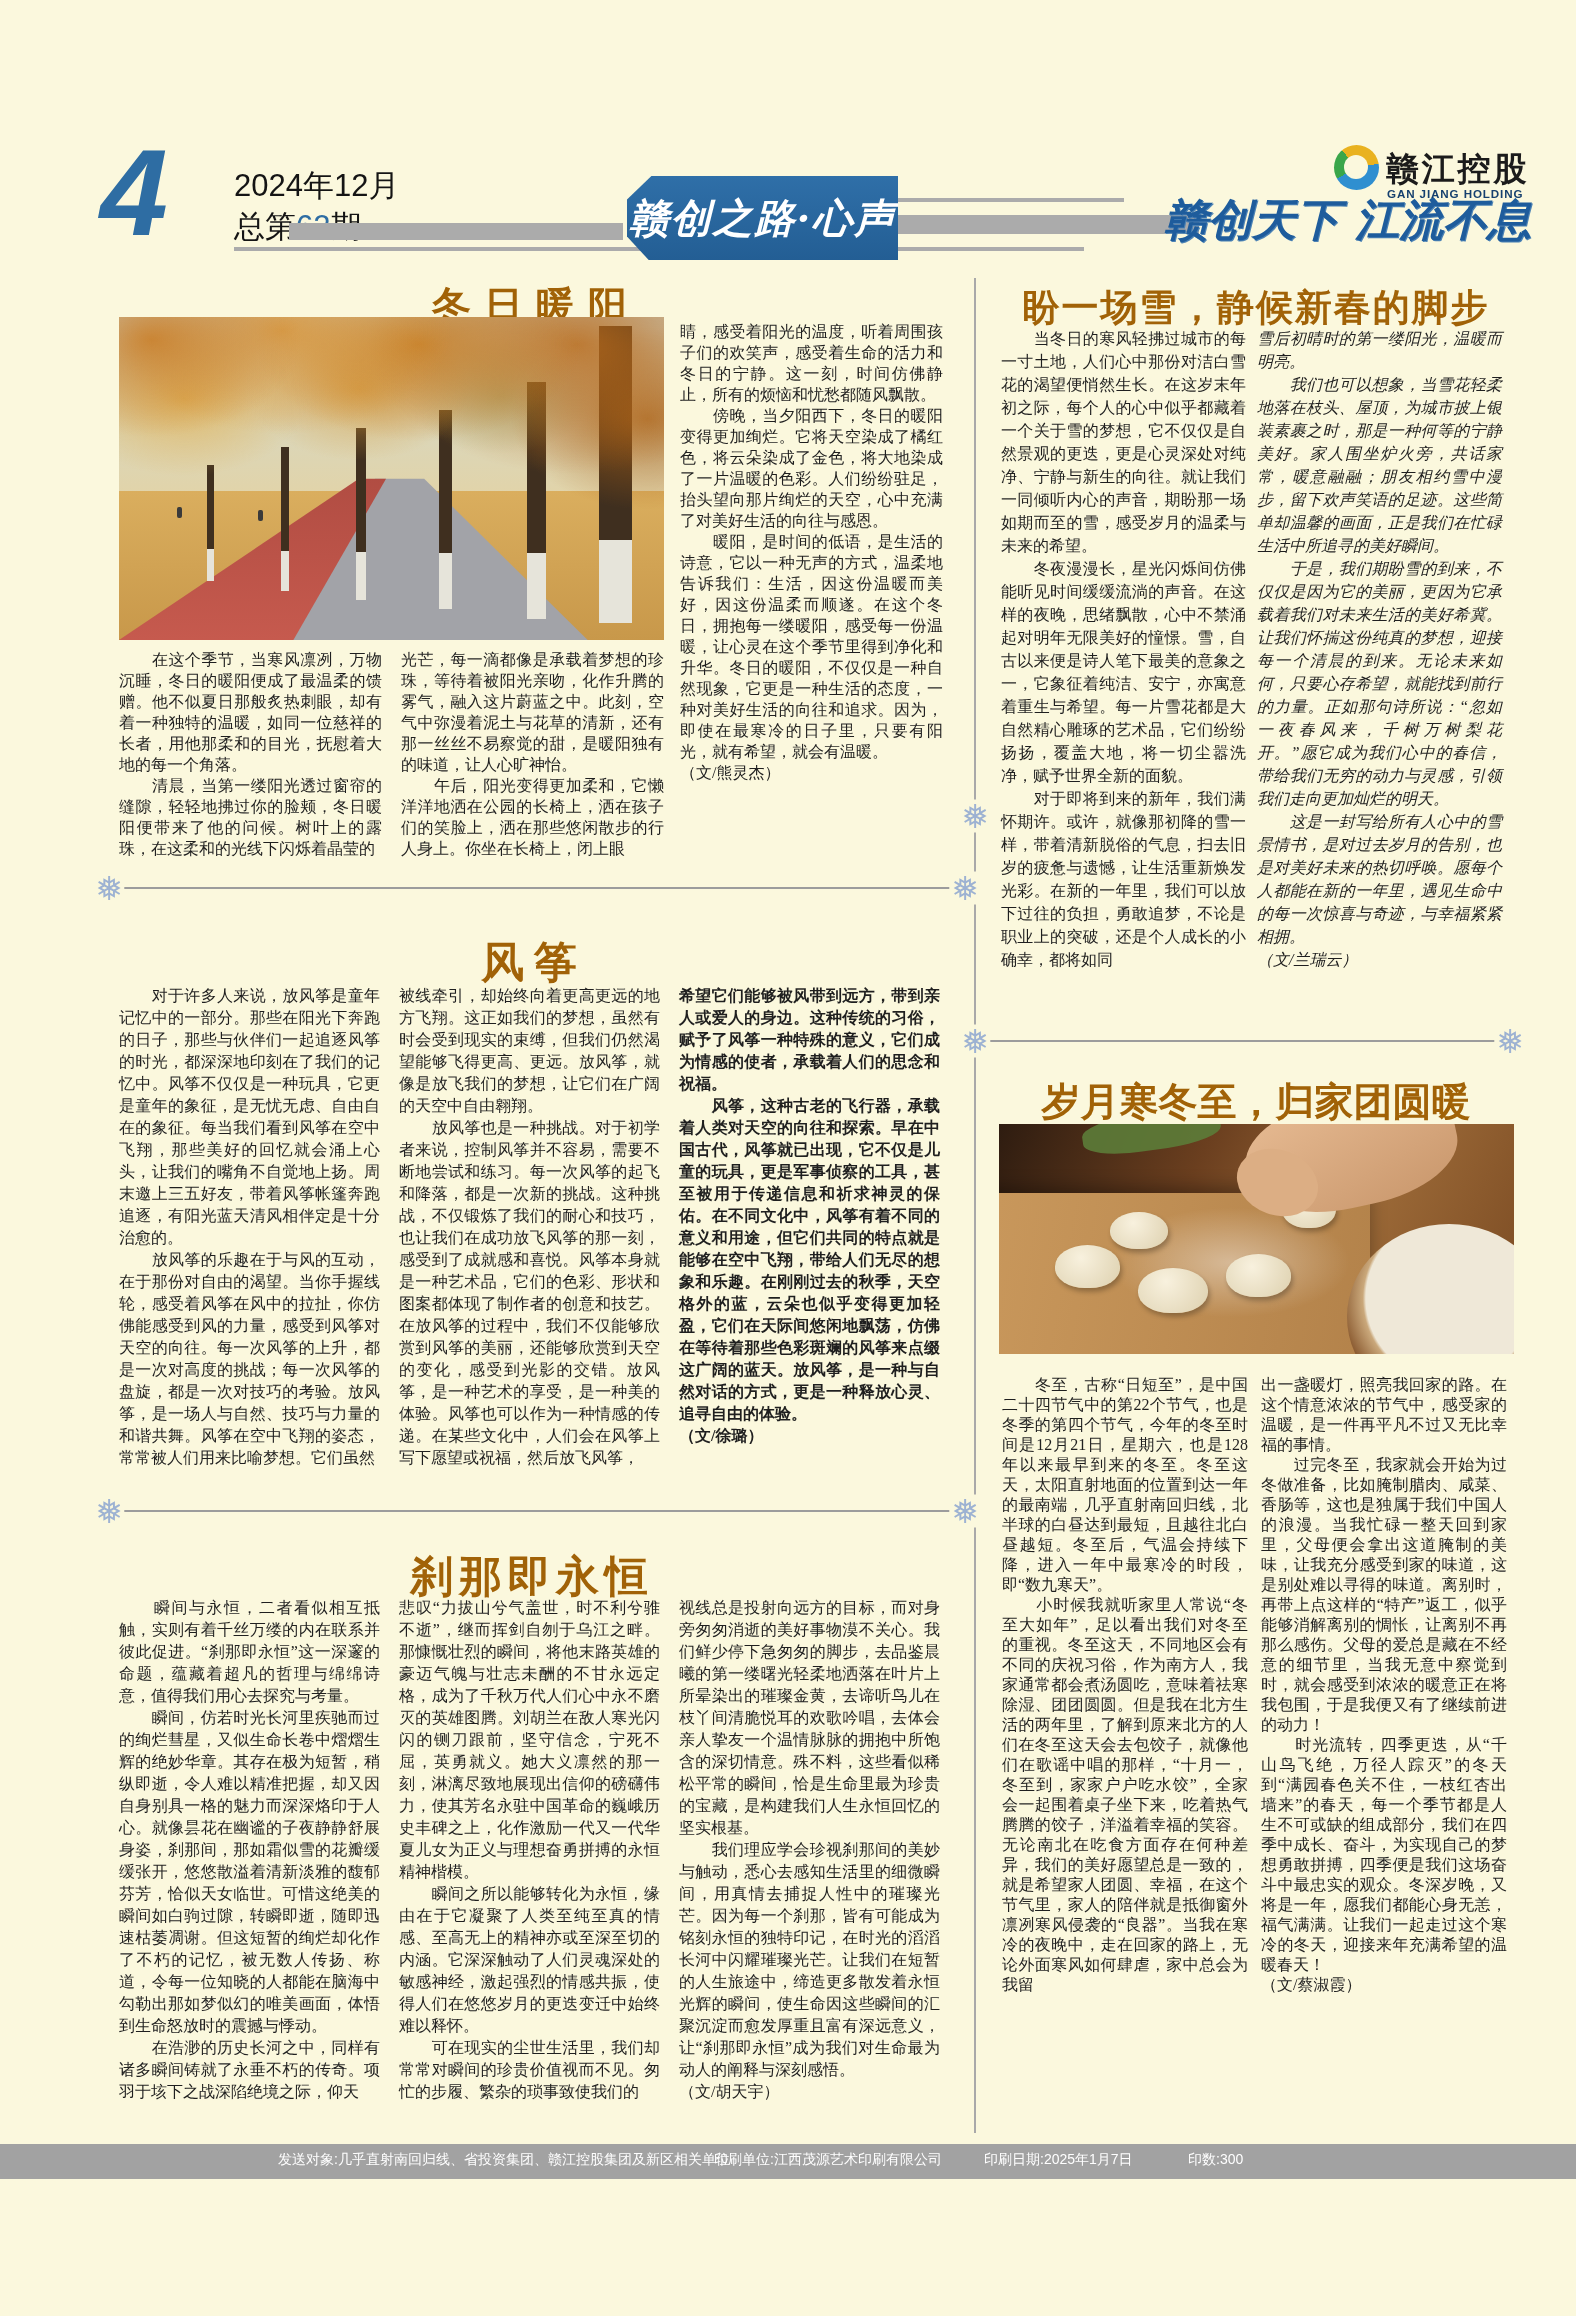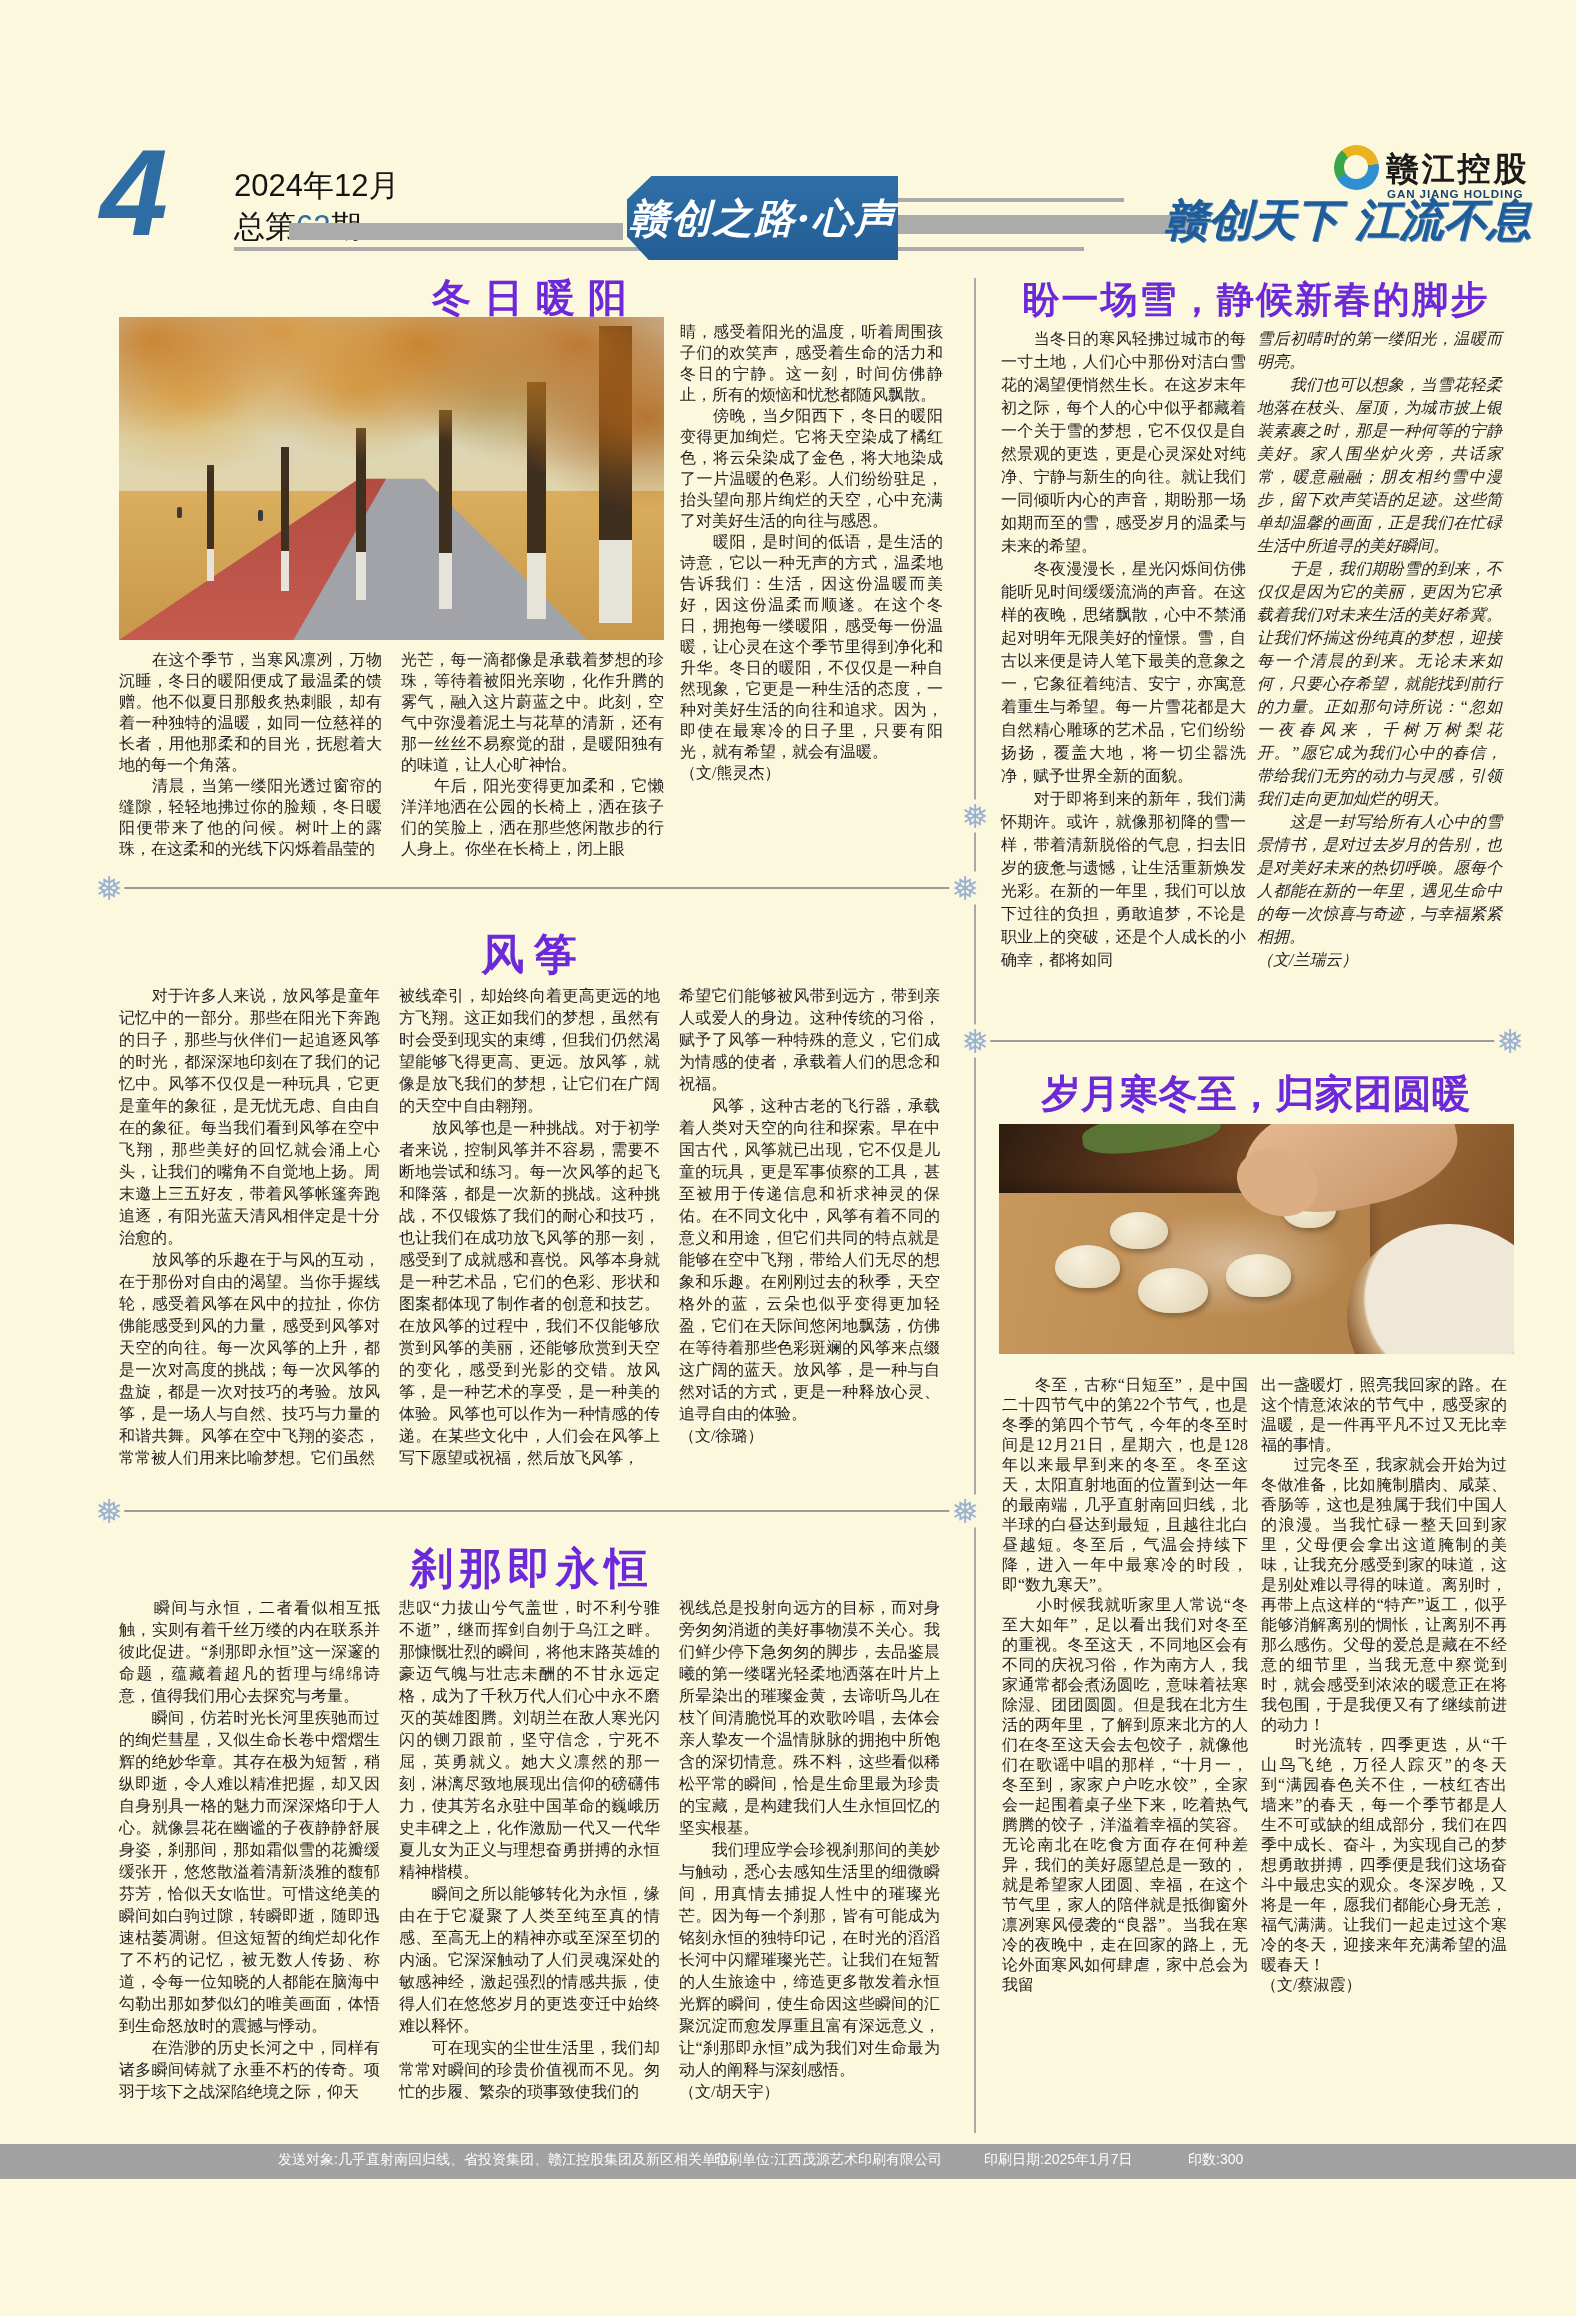--- a/index.html
+++ b/index.html
@@ -25,22 +25,22 @@
           text-shadow:0.9px 0.9px 0 #4d83b5;}
   .logo-icon{left:1334px;top:145px;width:45px;height:45px;border-radius:50%;
         background:conic-gradient(from 140deg,#2f8fd0 0 100deg,#3aa64a 100deg 180deg,#e9b21f 180deg 300deg,#2f8fd0 300deg);}
   .logo-icon:after{content:"";position:absolute;left:10.2px;top:10.2px;width:24px;height:24px;border-radius:50%;background:#fbf8dd;}
   .logo-cn{left:1386px;top:147px;font-family:"Liberation Sans",sans-serif;font-weight:bold;
            font-size:33px;letter-spacing:2.8px;color:#1b1b1b;}
   .logo-en{left:1387px;top:187px;font-family:"Liberation Sans",sans-serif;font-size:11.6px;
            letter-spacing:0.9px;color:#16406e;font-weight:bold;}
 
   
-  .title{font-family:"Liberation Sans","DejaVu Sans",sans-serif;font-weight:bold;color:#6d28d9;
-         text-align:center;white-space:nowrap;}
+  .title{font-family:"Liberation Sans","DejaVu Sans",sans-serif;font-weight:bold;color:#a16207;
+         text-align:center;white-space:nowrap;margin-top:8px;}
   .col{text-align:justify;}
   .col p{text-align:justify;}
   .sig{text-align:right;}
   .a12{font-size:16px;line-height:21px;}
   .a2x{font-size:16px;line-height:23px;}
   .a35{font-size:16px;line-height:22px;}
   .a4x{font-size:16px;line-height:20px;}
 
   .rule{background:#9c9c9c;}
   .vrule{left:974px;top:278px;width:1.9px;height:1855px;background:#a9a9a9;}
@@ -177,21 +177,21 @@
 
   <div class="abs title" style="left:119px;top:926px;width:820px;font-size:43px;letter-spacing:9.3px;text-indent:9.3px;">风筝</div>
   <div class="abs col a35" style="left:119px;top:985px;width:261px;">
       <p>　　对于许多人来说，放风筝是童年记忆中的一部分。那些在阳光下奔跑的日子，那些与伙伴们一起追逐风筝的时光，都深深地印刻在了我们的记忆中。风筝不仅仅是一种玩具，它更是童年的象征，是无忧无虑、自由自在的象征。每当我们看到风筝在空中飞翔，那些美好的回忆就会涌上心头，让我们的嘴角不自觉地上扬。周末邀上三五好友，带着风筝帐篷奔跑追逐，有阳光蓝天清风相伴定是十分治愈的。</p>
       <p>　　放风筝的乐趣在于与风的互动，在于那份对自由的渴望。当你手握线轮，感受着风筝在风中的拉扯，你仿佛能感受到风的力量，感受到风筝对天空的向往。每一次风筝的上升，都是一次对高度的挑战；每一次风筝的盘旋，都是一次对技巧的考验。放风筝，是一场人与自然、技巧与力量的和谐共舞。风筝在空中飞翔的姿态，常常被人们用来比喻梦想。它们虽然</p>
     </div>
   <div class="abs col a35" style="left:399px;top:985px;width:261px;">
       <p>被线牵引，却始终向着更高更远的地方飞翔。这正如我们的梦想，虽然有时会受到现实的束缚，但我们仍然渴望能够飞得更高、更远。放风筝，就像是放飞我们的梦想，让它们在广阔的天空中自由翱翔。</p>
       <p>　　放风筝也是一种挑战。对于初学者来说，控制风筝并不容易，需要不断地尝试和练习。每一次风筝的起飞和降落，都是一次新的挑战。这种挑战，不仅锻炼了我们的耐心和技巧，也让我们在成功放飞风筝的那一刻，感受到了成就感和喜悦。风筝本身就是一种艺术品，它们的色彩、形状和图案都体现了制作者的创意和技艺。在放风筝的过程中，我们不仅能够欣赏到风筝的美丽，还能够欣赏到天空的变化，感受到光影的交错。放风筝，是一种艺术的享受，是一种美的体验。风筝也可以作为一种情感的传递。在某些文化中，人们会在风筝上写下愿望或祝福，然后放飞风筝，</p>
     </div>
-  <div class="abs col a35" style="left:679px;top:985px;width:261px;">
+  <div class="abs col a35" style="left:679px;top:985px;width:261px;font-weight:bold;">
     <div>
         <p>希望它们能够被风带到远方，带到亲人或爱人的身边。这种传统的习俗，赋予了风筝一种特殊的意义，它们成为情感的使者，承载着人们的思念和祝福。</p>
         <p>　　风筝，这种古老的飞行器，承载着人类对天空的向往和探索。早在中国古代，风筝就已出现，它不仅是儿童的玩具，更是军事侦察的工具，甚至被用于传递信息和祈求神灵的保佑。在不同文化中，风筝有着不同的意义和用途，但它们共同的特点就是能够在空中飞翔，带给人们无尽的想象和乐趣。在刚刚过去的秋季，天空格外的蓝，云朵也似乎变得更加轻盈，它们在天际间悠闲地飘荡，仿佛在等待着那些色彩斑斓的风筝来点缀这广阔的蓝天。放风筝，是一种与自然对话的方式，更是一种释放心灵、追寻自由的体验。</p>
       </div>
     <p class="sig">（文/徐璐）</p>
   </div>
 
   <div class="abs title" style="left:998px;top:1067px;width:516px;font-size:39px;">岁月寒冬至，归家团圆暖</div>
   <div class="abs ph2">
     <div class="ph2-board"></div>

